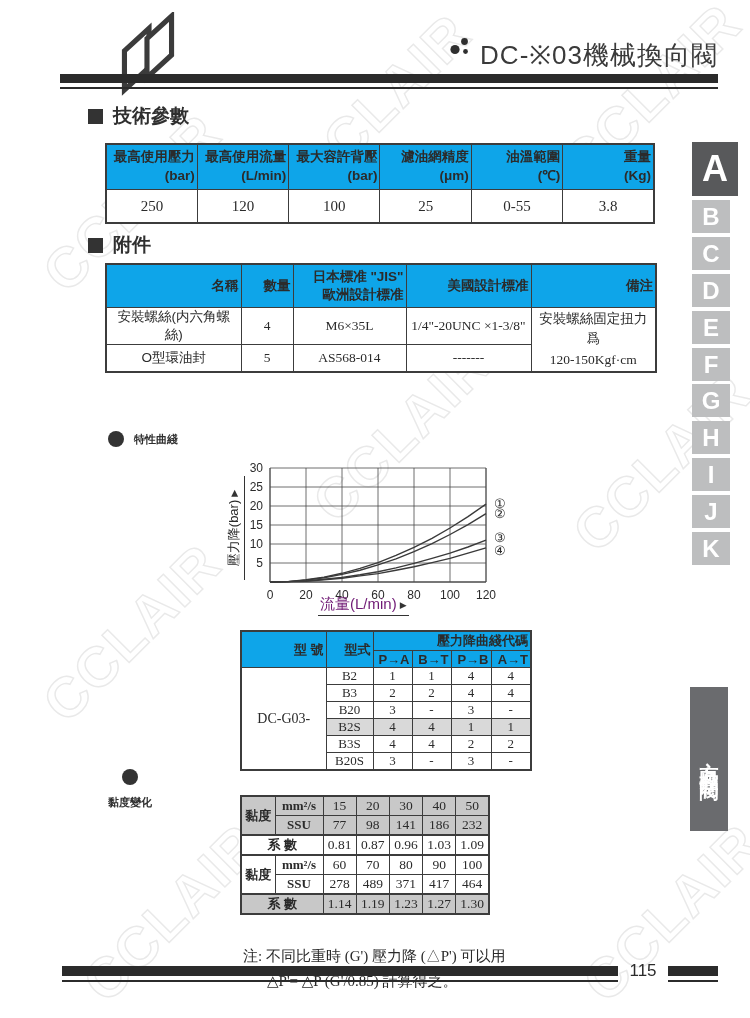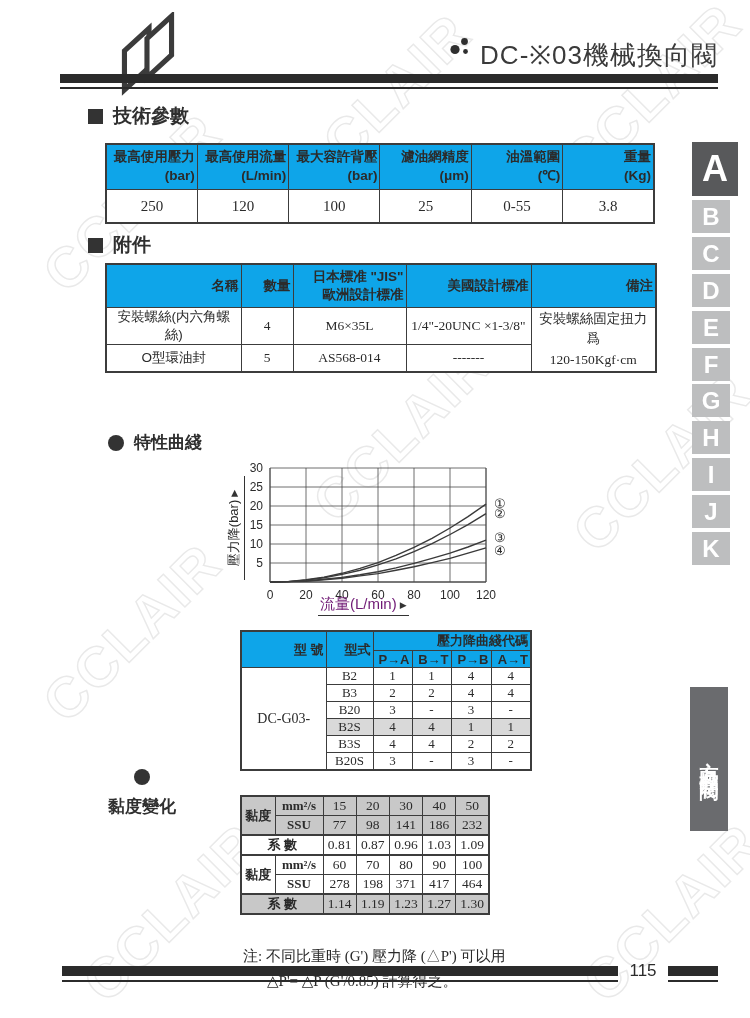--- a/index.html
+++ b/index.html
@@ -9,21 +9,21 @@
   
   .wm{position:absolute;z-index:0;font:bold 56px "Liberation Sans",sans-serif;
       color:transparent;-webkit-text-stroke:1.4px #e9e9e9;letter-spacing:2px;
       transform:rotate(-45deg);user-select:none;white-space:nowrap;}
   
   .rule{background:#2b2b2b;}
   .title{display:flex;gap:8px;font-size:26px;letter-spacing:1px;color:#3a3a3a;}
   
   .sec-h{display:flex;align-items:center;gap:10px;font-weight:bold;font-size:19px;color:#2f2f2f;}
   .sq{width:15px;height:15px;background:#333;flex:0 0 auto;}
-  .sub-h{display:flex;align-items:center;gap:10px;font-weight:bold;font-size:17px;color:#2f2f2f;}
+  .sub-h{display:flex;align-items:center;gap:10px;font-weight:bold;font-size:11px;color:#2f2f2f;}
   .dot{width:16px;height:16px;border-radius:50%;background:#333;flex:0 0 auto;}
   
   .tbl{border-collapse:collapse;table-layout:fixed;position:absolute;z-index:1;background:#fff;
        border:2px solid #3c3c3c;}
   .tbl th,.tbl td{border:1px solid #3c3c3c;text-align:center;vertical-align:middle;padding:0 2px;}
   .tbl .hd th{background:#0ea5e9;font-weight:bold;text-align:right;}
   .serif{font-family:"Liberation Serif",serif;}
   .t-tech .hd th{font-size:13.5px;line-height:1.4;height:44px;}
   .t-tech .vals td{height:32px;font-size:15px;}
   .t-acc .hd th{font-size:13.5px;line-height:1.35;height:42px;}
@@ -324,21 +324,21 @@
       <th class="serif">mm²/s</th>
       <td class="serif">60</td>
       <td class="serif">70</td>
       <td class="serif">80</td>
       <td class="serif">90</td>
       <td class="serif">100</td>
     </tr>
     <tr>
       <th class="serif">SSU</th>
       <td class="serif">278</td>
-      <td class="serif">198</td>
+      <td class="serif">489</td>
       <td class="serif">371</td>
       <td class="serif">417</td>
       <td class="serif">464</td>
     </tr>
     <tr class="thick gy">
       <th colspan="2">系 數</th>
       <td class="serif">1.14</td>
       <td class="serif">1.19</td>
       <td class="serif">1.23</td>
       <td class="serif">1.27</td>

